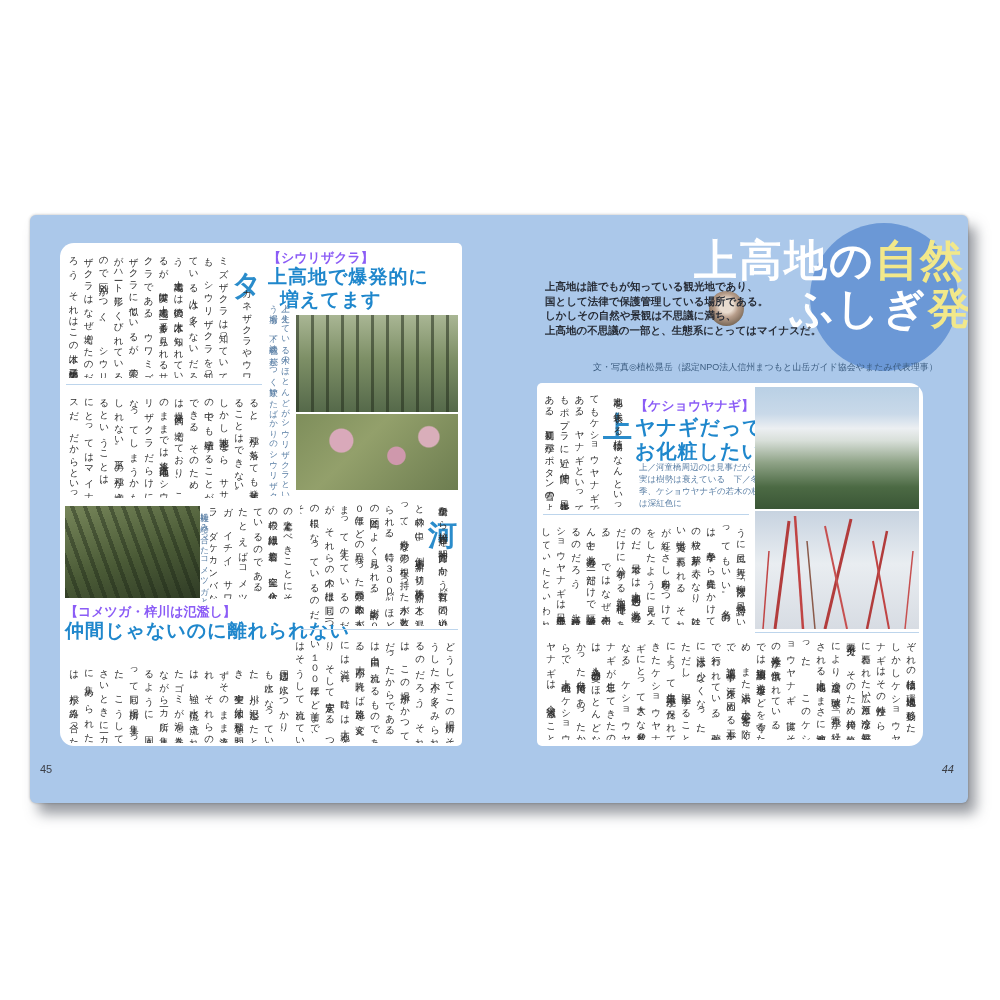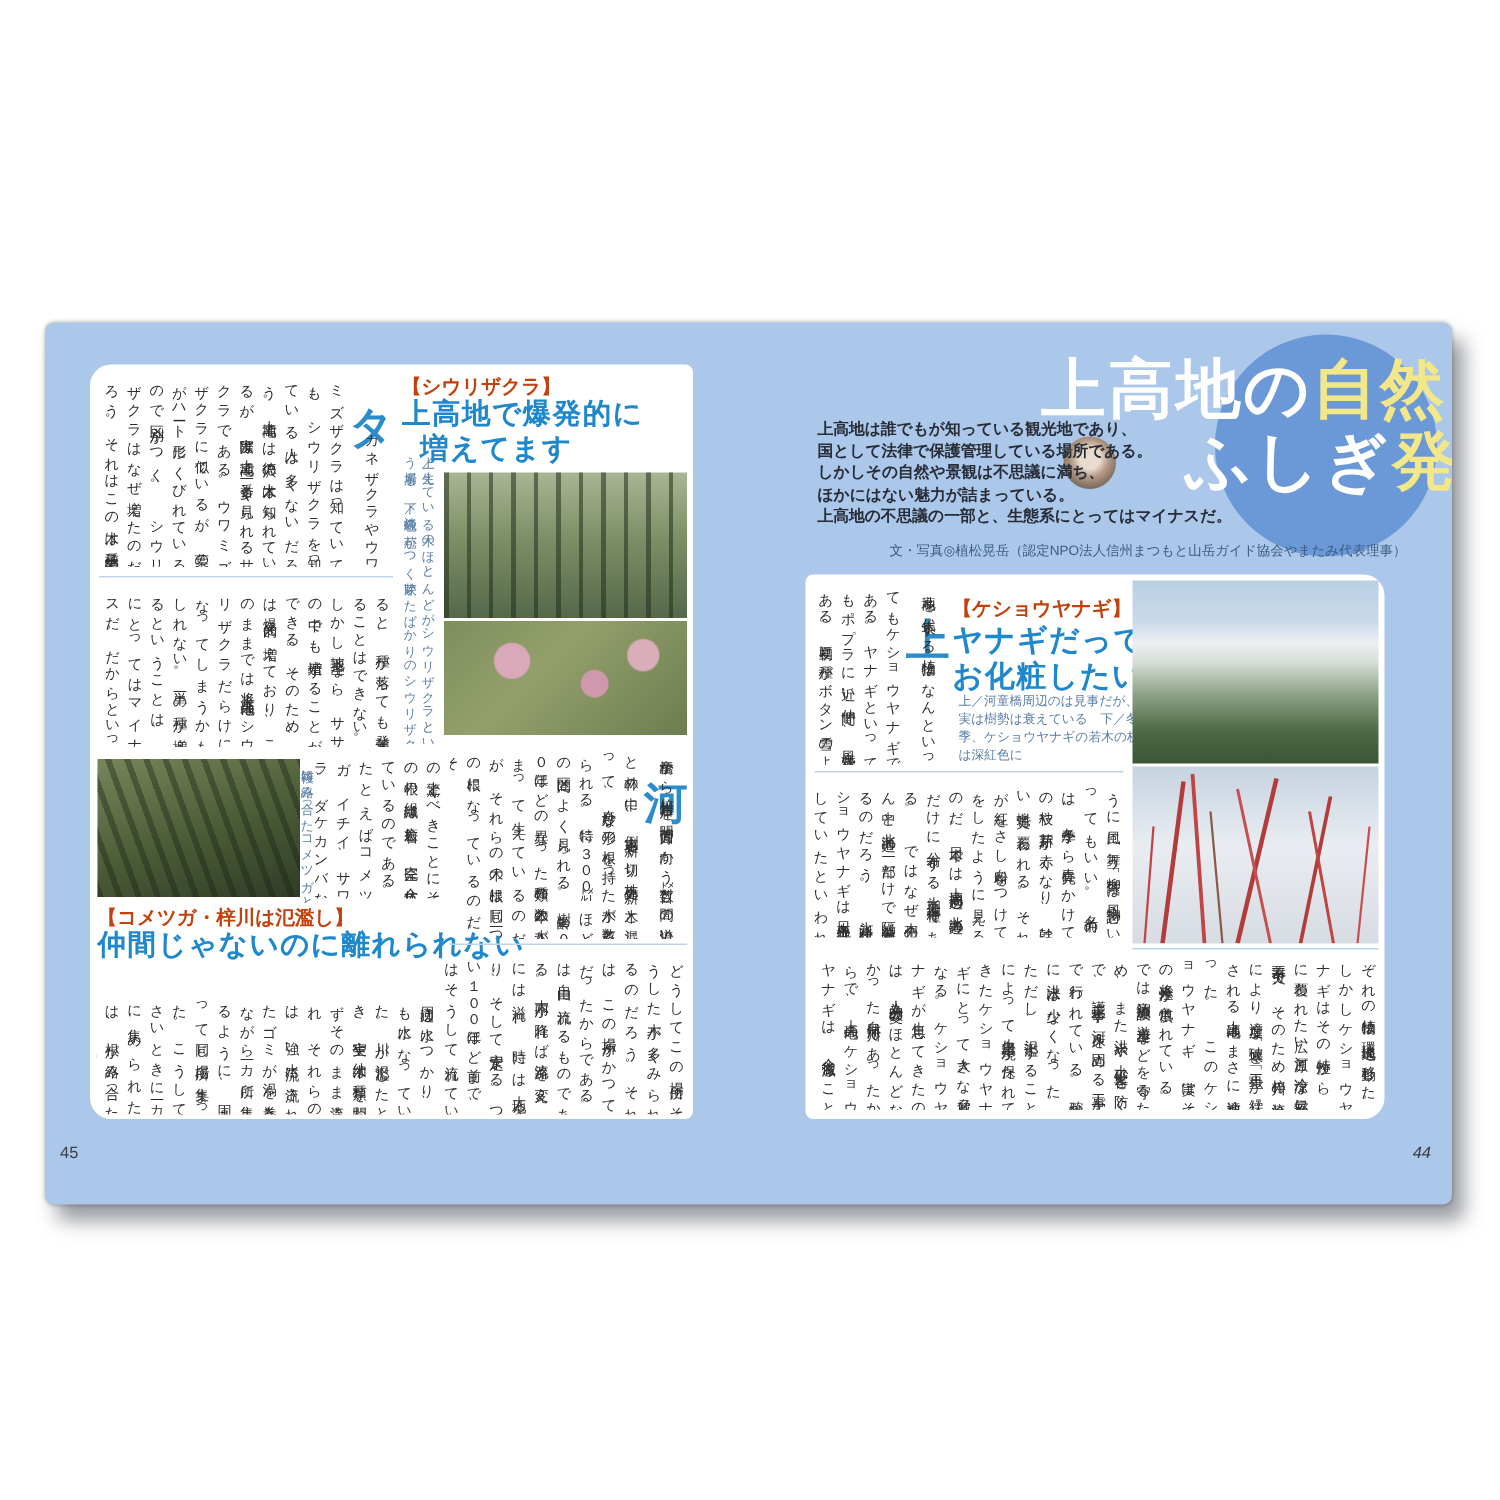--- a/index.html
+++ b/index.html
@@ -33,21 +33,21 @@
     background:radial-gradient(circle at 50% 42%,#e9dccf 0 26%,#b79d8a 45%,#70604f 80%);}
   .intro{position:absolute;left:515px;top:64px;font-size:10.5px;font-weight:bold;color:#272c36;line-height:14.6px;white-space:nowrap;}
   .credit{position:absolute;left:563px;top:146px;font-size:9px;color:#3c5d80;white-space:nowrap;}
 
   
   .vt{position:absolute;writing-mode:vertical-rl;text-orientation:mixed;
       font-size:9.5px;line-height:15px;letter-spacing:1px;color:#2e2e2e;
       overflow:hidden;text-align:justify;}
   .vt-cap{font-size:8.5px;line-height:12px;color:#5a7fa5;letter-spacing:.5px;}
   .dropcap{font-size:29px;line-height:1.05;color:#2a8ccb;font-weight:bold;letter-spacing:0;}
-  .kicker{position:absolute;font-size:13px;font-weight:bold;color:#c2410c;white-space:nowrap;}
+  .kicker{position:absolute;font-size:13px;font-weight:bold;color:#8b5cf6;white-space:nowrap;}
   .hl{position:absolute;font-size:19px;font-weight:bold;color:#1f87cc;letter-spacing:1px;white-space:nowrap;line-height:1;}
   .hcap{position:absolute;font-size:8.5px;line-height:12px;color:#5a7fa5;}
   .rule{position:absolute;height:1px;background:#bdd5ec;}
 
   
   .photo{position:absolute;overflow:hidden;}
   .photo-forest{background:
       repeating-linear-gradient(90deg,rgba(35,45,28,.55) 0 3px,rgba(0,0,0,0) 3px 15px),
       linear-gradient(180deg,#a9b694 0%,#7d8f66 45%,#55694a 100%);}
   .photo-buds{background:
@@ -73,21 +73,20 @@
       <span class="tw">上高地の</span><span class="ty">自然</span>
     </div>
     <div class="title-line title-line2">
       <span class="tw">ふしぎ</span><span class="ty">発見</span>
     </div>
     <div class="monkey"></div>
     <div class="intro">
       <div>上高地は誰でもが知っている観光地であり、</div>
       <div>国として法律で保護管理している場所である。</div>
       <div>しかしその自然や景観は不思議に満ち、</div>
-      <div>ほかにはない魅力が詰まっている。</div>
       <div>上高地の不思議の一部と、生態系にとってはマイナスだ。</div>
     </div>
     <div class="credit">文・写真◎植松晃岳（認定NPO法人信州まつもと山岳ガイド協会やまたみ代表理事）</div>
 
     <div class="page page-left">
 
       <div class="vt" style="left:6px;top:7px;width:196px;height:128px;">
         <span class="dropcap">タ</span><span>カネザクラやウワミズザクラは知っていても、シウリザクラを知っている人は多くないだろう。上高地では徳沢の大木は知られているが、実際は上高地で一番多く見られるサクラである。ウワミズザクラに似ているが、葉の基部がハート形にくびれているので区別がつく。　シウリザクラはなぜ増えたのだろう。それはこの木は種子繁殖のほか、地下茎で繁殖するからだと言われている。多くの植物は、林床がササに覆われてい</span>
       </div>
       <div class="rule" style="left:6px;top:141px;width:196px;"></div>

